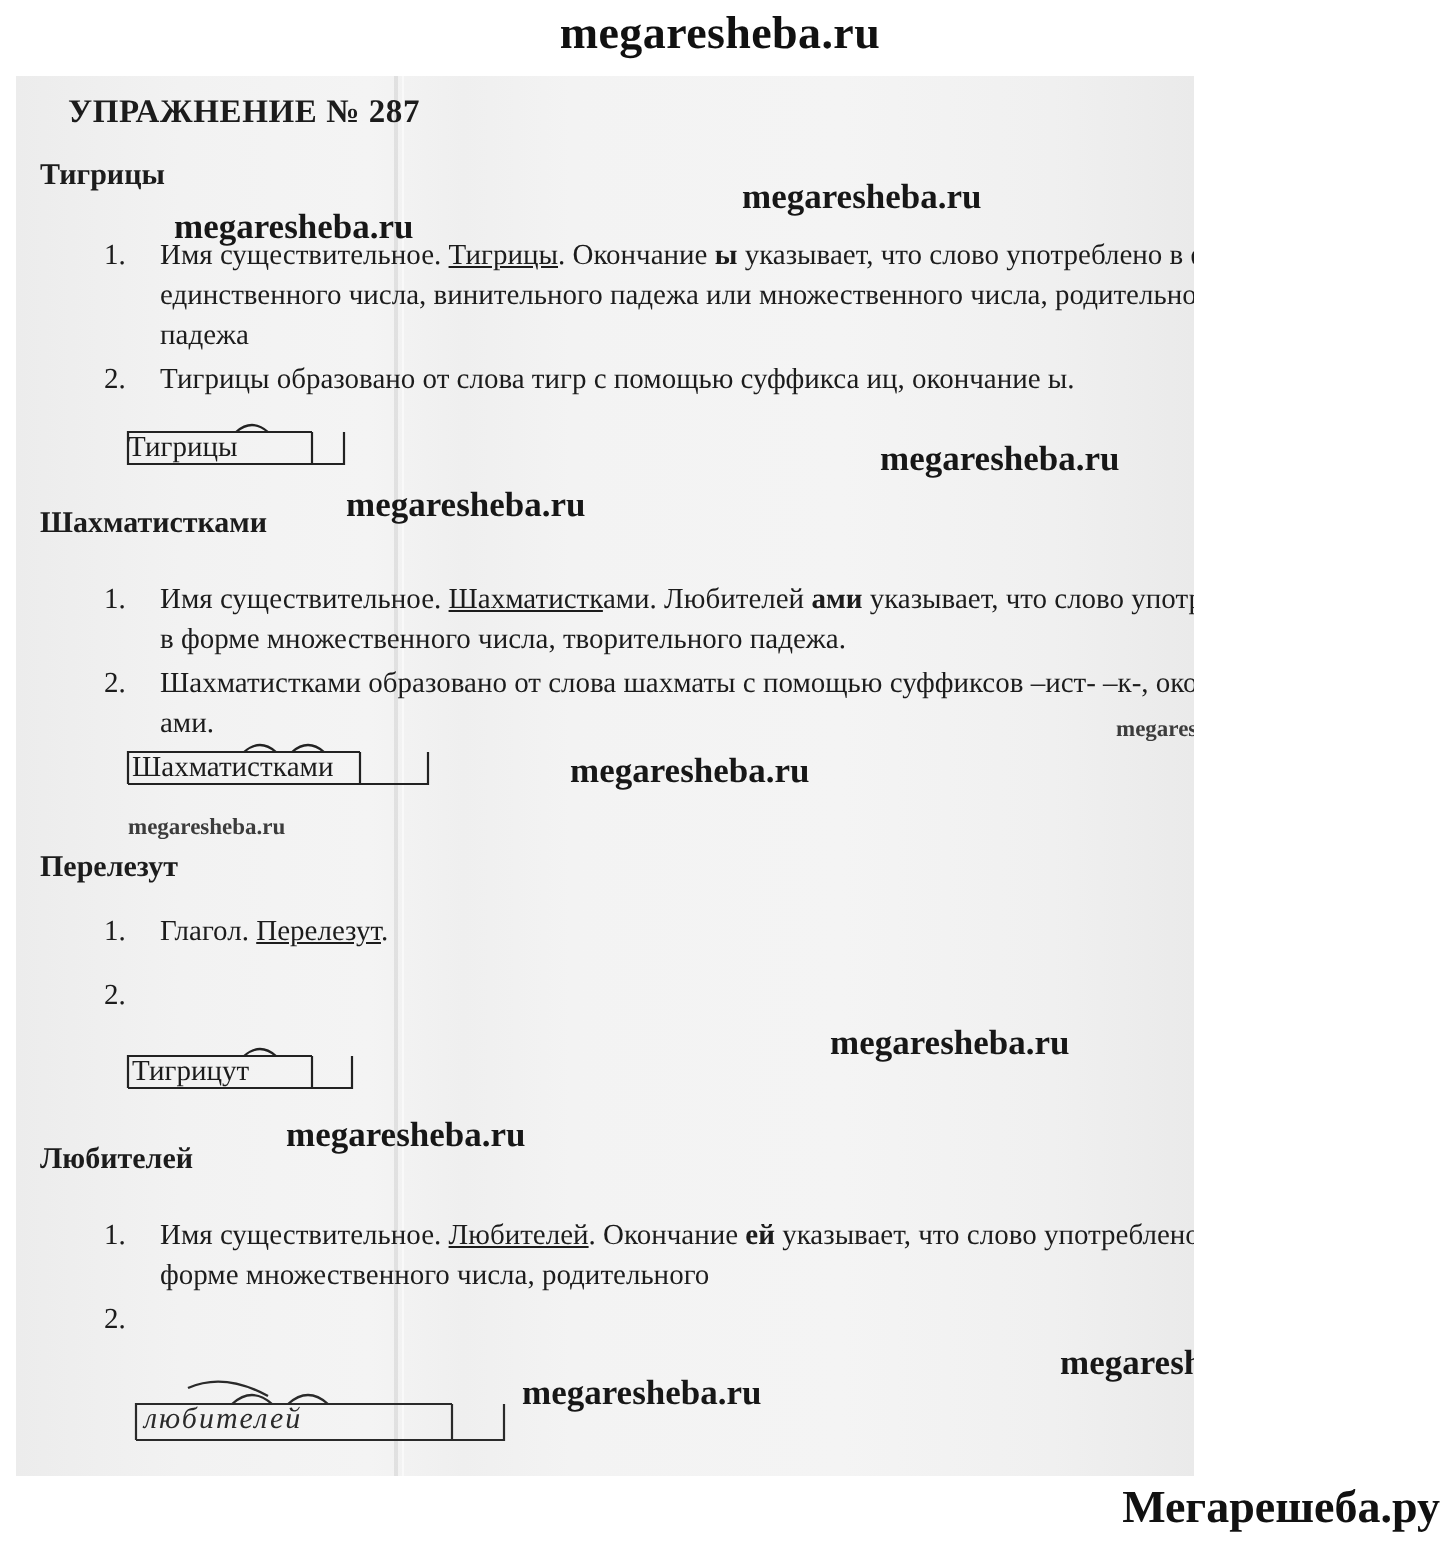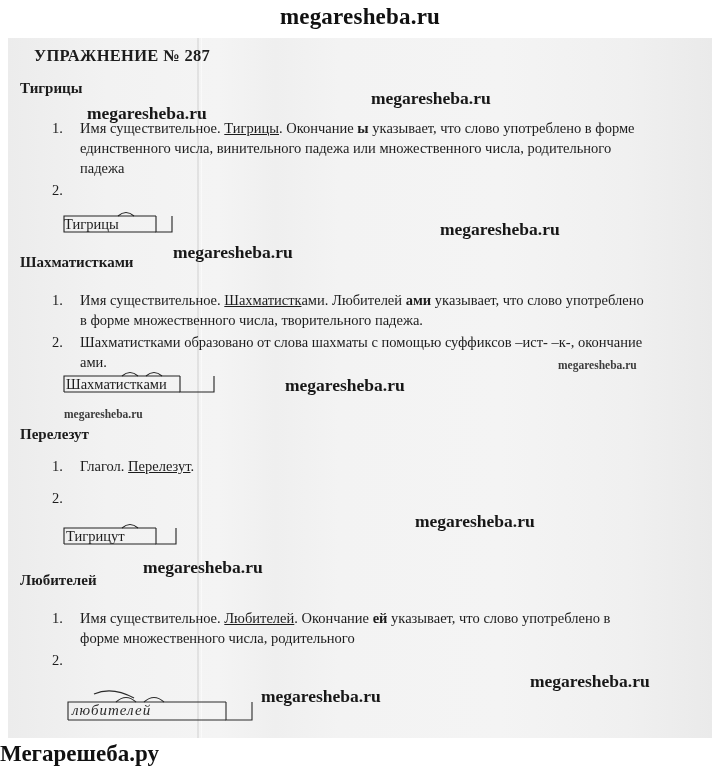--- a/index.html
+++ b/index.html
@@ -30,31 +30,31 @@
     font-weight: bold;
     font-size: 23px;
     color: #111;
     letter-spacing: 0.2px;
   }
   .bottom-brand {
     position: absolute;
     bottom: 6px;
     left: 0;
     width: 720px;
-    text-align: left;
+    text-align: right;
     font-family: "Liberation Serif", serif;
     font-weight: bold;
     font-size: 23px;
     color: #111;
   }
   .scan {
     position: absolute;
     top: 38px;
     left: 8px;
-    width: 704px;
+    width: 589px;
     height: 700px;
     background: linear-gradient(to right, #ececec 0%, #f2f2f2 14%, #f4f4f4 30%, #efefef 38%, #f3f3f3 47%, #f4f4f4 70%, #f0f0f0 88%, #eaeaea 100%);
     overflow: hidden;
   }
   .fold {
     position: absolute;
     top: 0;
     left: 189px;
     width: 2px;
     height: 700px;
@@ -168,20 +168,21 @@
 
       <div class="word-head" style="top:42px;">Тигрицы</div>
 
       <div class="olist" style="top:80px;">
         <div class="li">
           <span class="num">1.</span>
           <span>Имя существительное. </span><span class="u">Тигрицы</span><span>. Окончание </span><span class="b">ы</span><span> указывает, что слово употреблено в форме единственного числа, винительного падежа или множественного числа, родительного падежа</span>
         </div>
         <div class="li">
           <span class="num">2.</span>
+          <span>Тигрицы образовано от слова тигр с помощью суффикса иц, окончание ы.</span>
         </div>
       </div>
 
       <div class="parse" style="top:178px; left:56px;">
         <span class="lbl">Тигриц</span><span class="lbl">ы</span>
       </div>
       <svg class="ink" style="top:168px; left:52px;" width="120" height="34" viewBox="0 0 120 34">
         <path d="M4 24 L4 10 L96 10" stroke="#222" stroke-width="1.1" fill="none"></path>
         <path d="M96 10 L96 26 L112 26 L112 10" stroke="#222" stroke-width="1.1" fill="none"></path>
         <path d="M4 24 L4 26 L96 26" stroke="#222" stroke-width="1.1" fill="none"></path>

